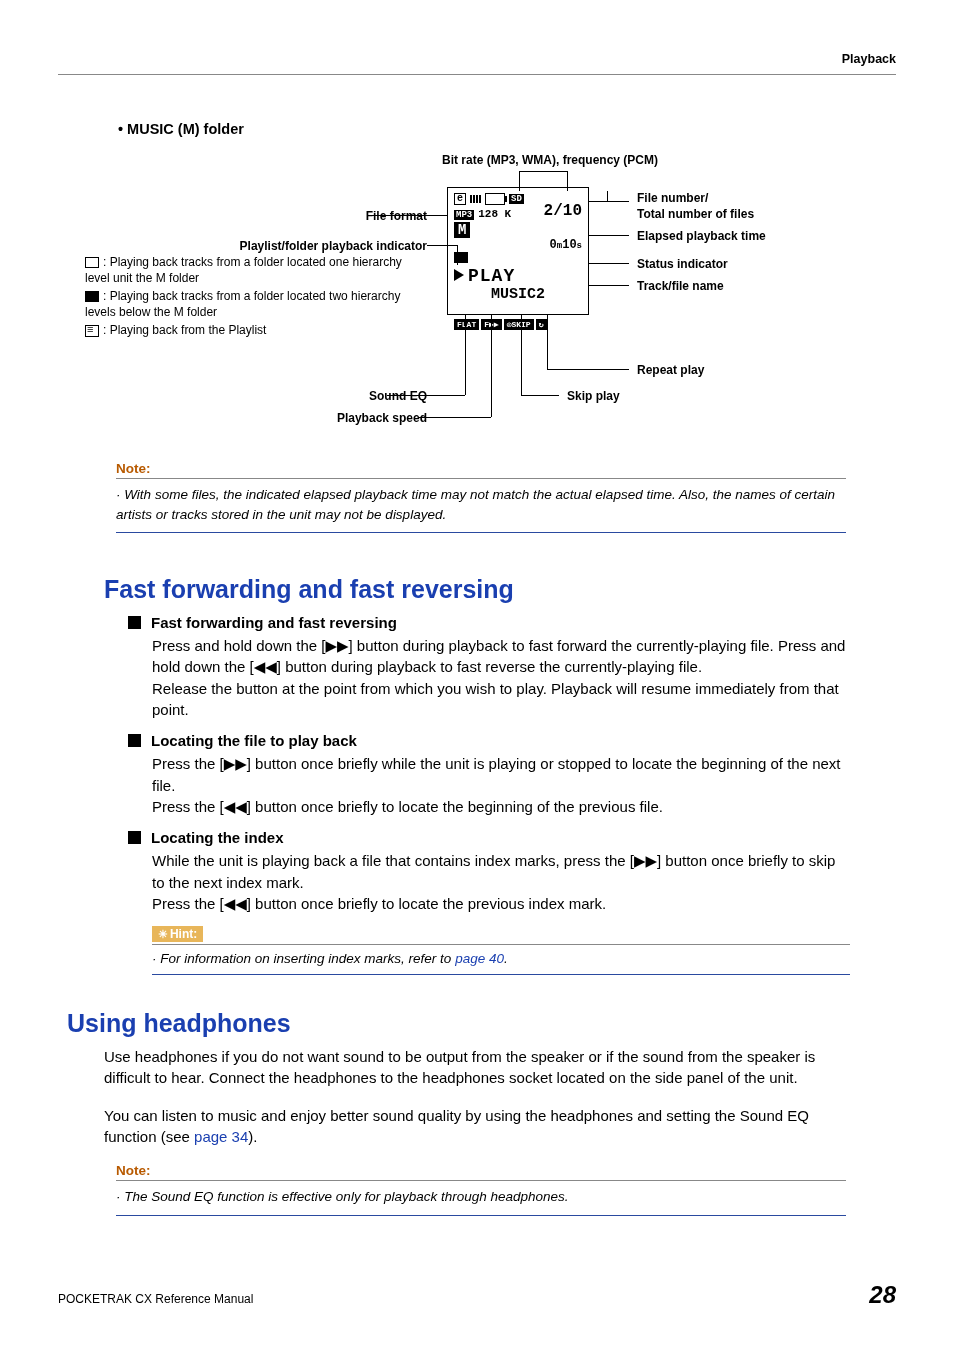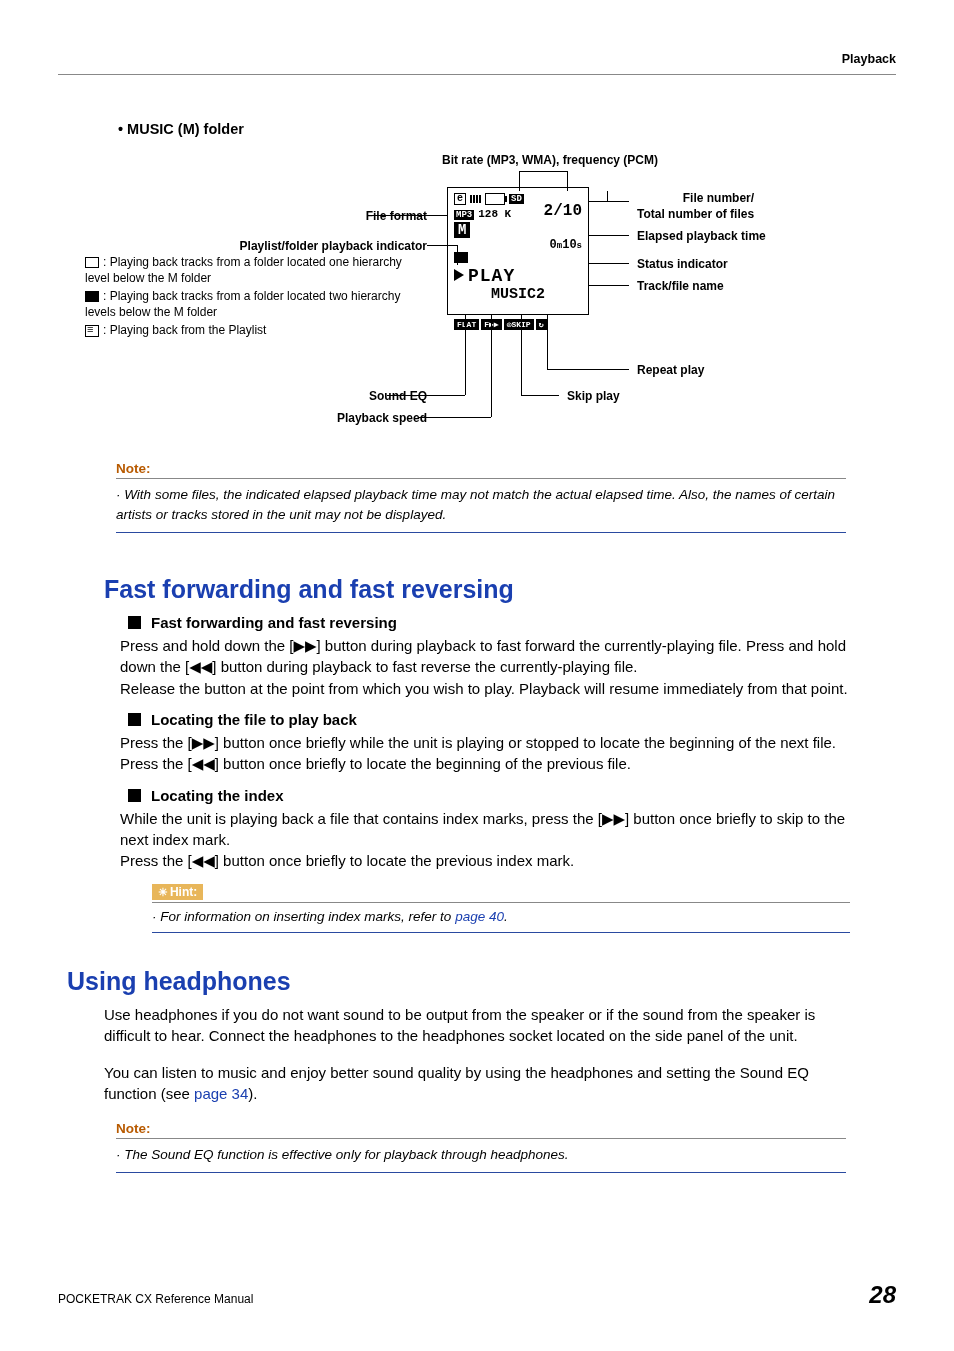--- a/index.html
+++ b/index.html
@@ -119,21 +119,21 @@
   .subhead::before {
     content: "";
     display: inline-block;
     width: 13px;
     height: 13px;
     background: #000;
     vertical-align: -1px;
     margin-right: 10px;
   }
   .bodyp {
-    margin: 4px 46px 12px 62px;
+    margin: 4px 46px 12px 94px;
     font-size: 15px;
     line-height: 1.42;
   }
   .playglyph {
     font-family: Arial, sans-serif;
   }
   .hint-block {
     margin: 4px 46px 0 94px;
     font-size: 13.5px;
   }
@@ -211,33 +211,33 @@
       </div>
     </div>
 
     <div class="dlabel bold" style="right:460px;top:56px;text-align:right;">File format</div>
     <div class="hline" style="left:302px;top:62px;width:78px;"></div>
 
     <div class="dlabel bold" style="right:460px;top:86px;text-align:right;">Playlist/folder playback indicator</div>
     <div class="hline" style="left:360px;top:92px;width:30px;"></div>
     <div class="vline" style="left:390px;top:92px;height:20px;"></div>
 
-    <div class="dlabel" style="left:18px;top:102px;width:342px;line-height:1.3;"><span class="folder-glyph"></span><span>: Playing back tracks from a folder located one hierarchy level below the M folder</span></div>
+    <div class="dlabel" style="left:18px;top:102px;width:342px;line-height:1.3;"><span class="folder-glyph"></span><span>: Playing back tracks from a folder located one hierarchy level unit the M folder</span></div>
     <div class="dlabel" style="left:18px;top:136px;width:342px;line-height:1.3;"><span class="folder-glyph filled"></span><span>: Playing back tracks from a folder located two hierarchy levels below the M folder</span></div>
     <div class="dlabel" style="left:18px;top:170px;width:342px;"><span class="list-glyph"></span><span>: Playing back from the Playlist</span></div>
 
     <div class="dlabel bold" style="right:460px;top:236px;text-align:right;">Sound EQ</div>
     <div class="hline" style="left:320px;top:242px;width:78px;"></div>
     <div class="vline" style="left:398px;top:162px;height:80px;"></div>
 
     <div class="dlabel bold" style="right:460px;top:258px;text-align:right;">Playback speed</div>
     <div class="hline" style="left:352px;top:264px;width:72px;"></div>
     <div class="vline" style="left:424px;top:162px;height:102px;"></div>
 
-    <div class="dlabel bold" style="left:570px;top:38px;line-height:1.3;text-align:right;">
+    <div class="dlabel bold" style="left:570px;top:38px;line-height:1.3;">
       <span>File number/</span><br>
       <span>Total number of files</span>
     </div>
     <div class="dlabel bold" style="left:570px;top:76px;">Elapsed playback time</div>
     <div class="dlabel bold" style="left:570px;top:104px;">Status indicator</div>
     <div class="dlabel bold" style="left:570px;top:126px;">Track/file name</div>
     <div class="dlabel bold" style="left:570px;top:210px;">Repeat play</div>
     <div class="dlabel bold" style="left:500px;top:236px;">Skip play</div>
 
     <div class="vline" style="left:500px;top:18px;height:20px;"></div>

